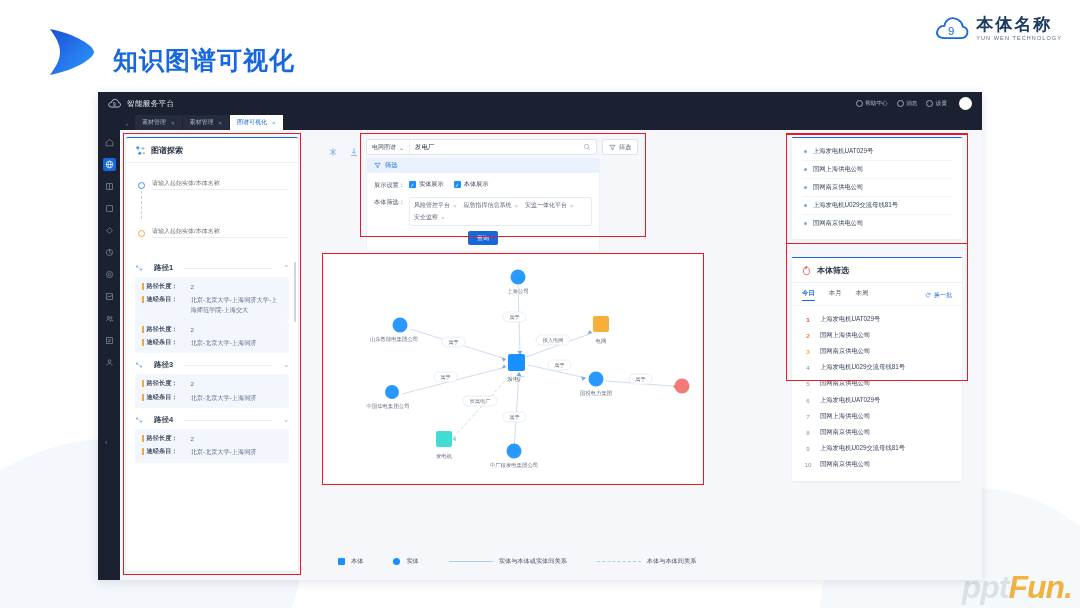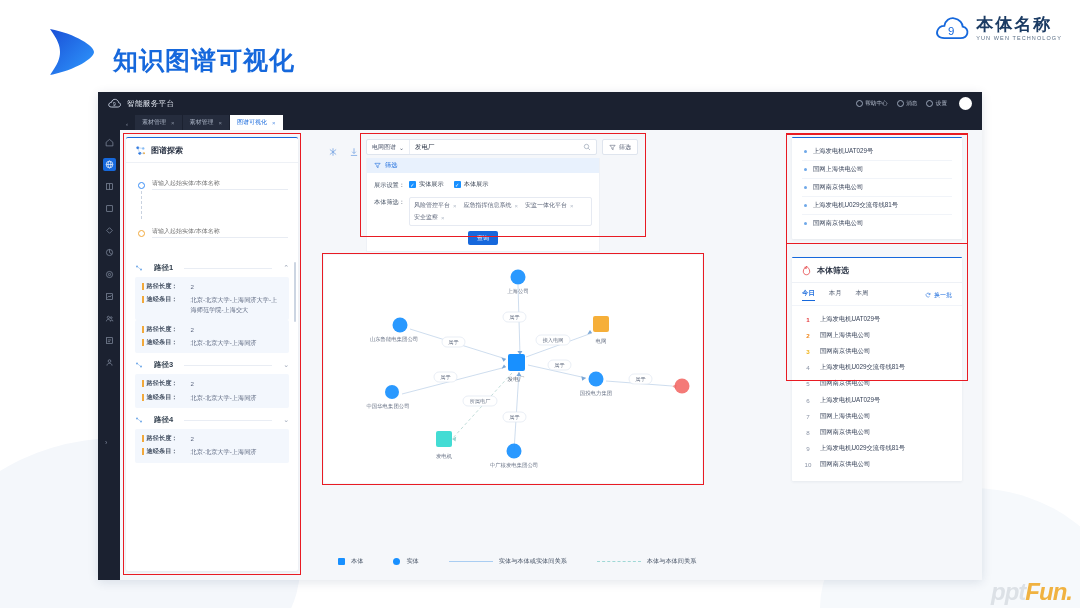--- a/index.html
+++ b/index.html
@@ -30,21 +30,21 @@
   }
 
   .brand { position: absolute; right: 18px; top: 16px; display: flex; align-items: center; gap: 7px; }
   .brand-mark { width: 34px; height: 26px; }
   .brand-text { display: flex; flex-direction: column; line-height: 1; }
   .brand-cn { font-size: 17px; font-weight: bold; color: #1b3b63; letter-spacing: 2px; }
   .brand-en { font-size: 5.5px; color: #5a6e85; letter-spacing: 1.1px; margin-top: 3px; }
 
   .watermark {
     position: absolute; right: 8px; bottom: 2px;
-    font-size: 24px; font-weight: bold; font-style: italic;
+    font-size: 32px; font-weight: bold; font-style: italic;
     color: #f0a621; opacity: .85; letter-spacing: -1px;
   }
   .watermark .w-dim { color: #d8dde3; }
 
   
   .app {
     position: absolute; left: 98px; top: 92px; width: 884px; height: 488px;
     background: #bef264; overflow: hidden;
     box-shadow: 0 2px 10px rgba(20,40,80,.12);
   }

